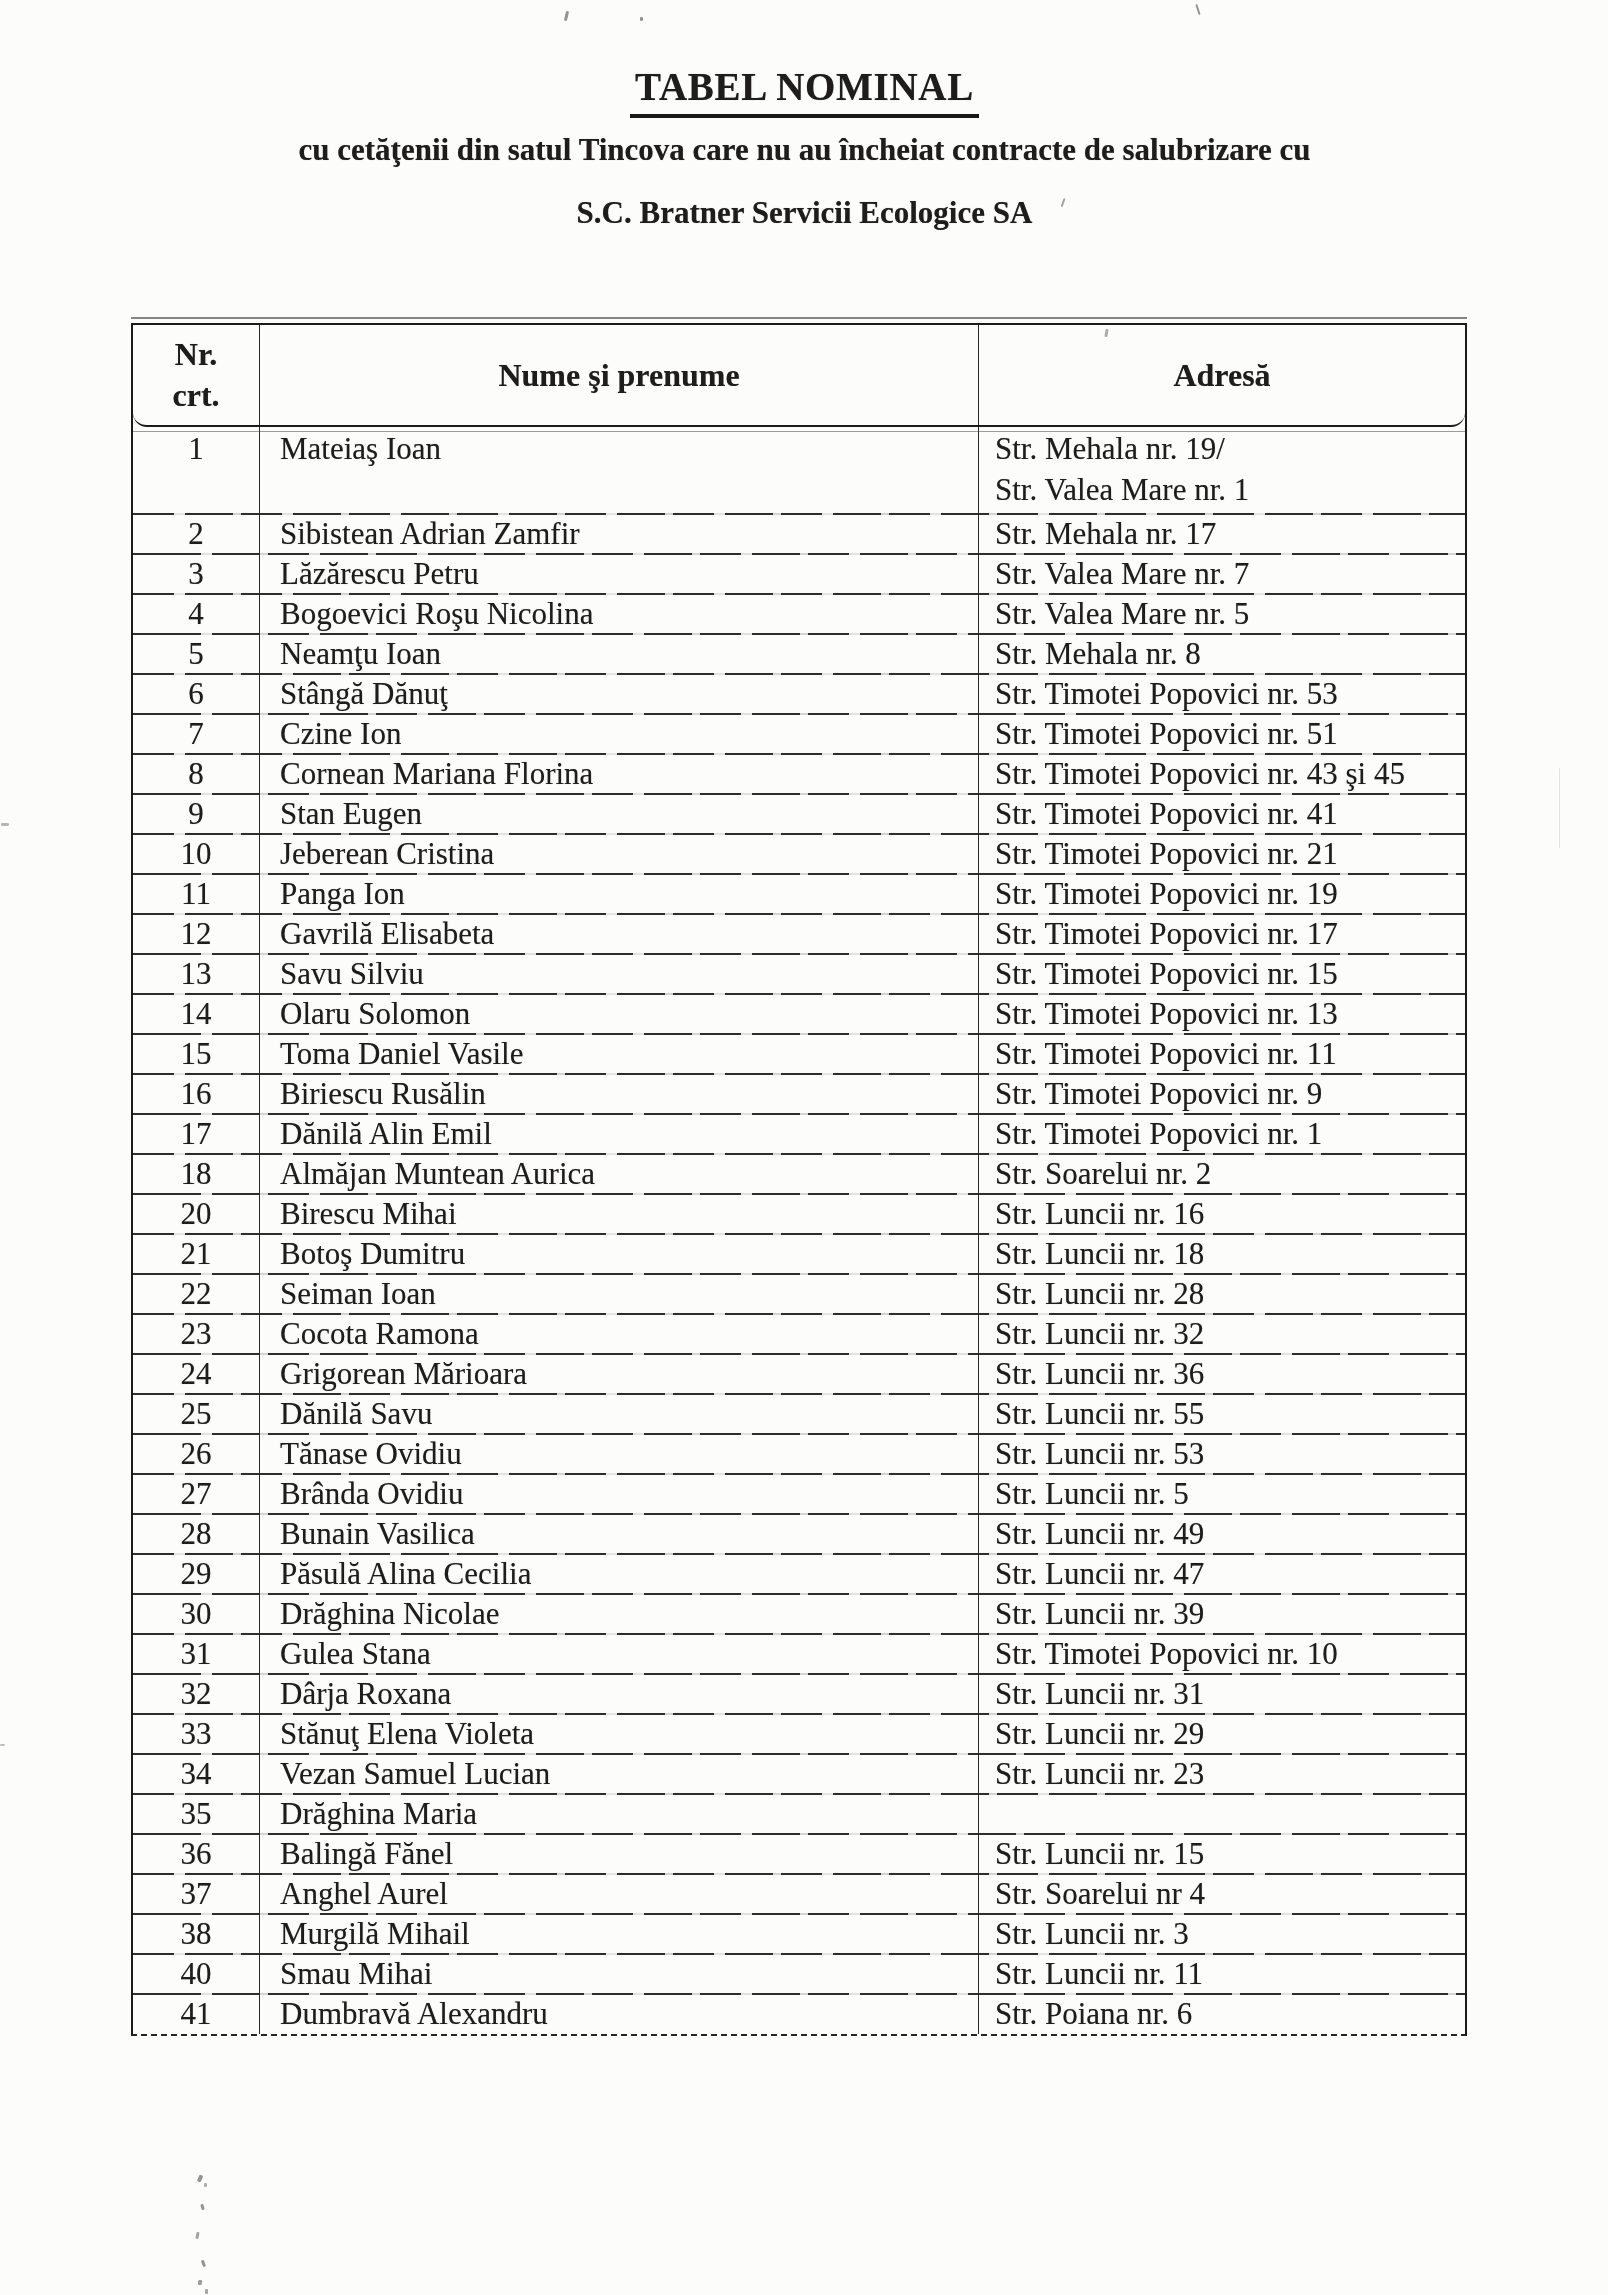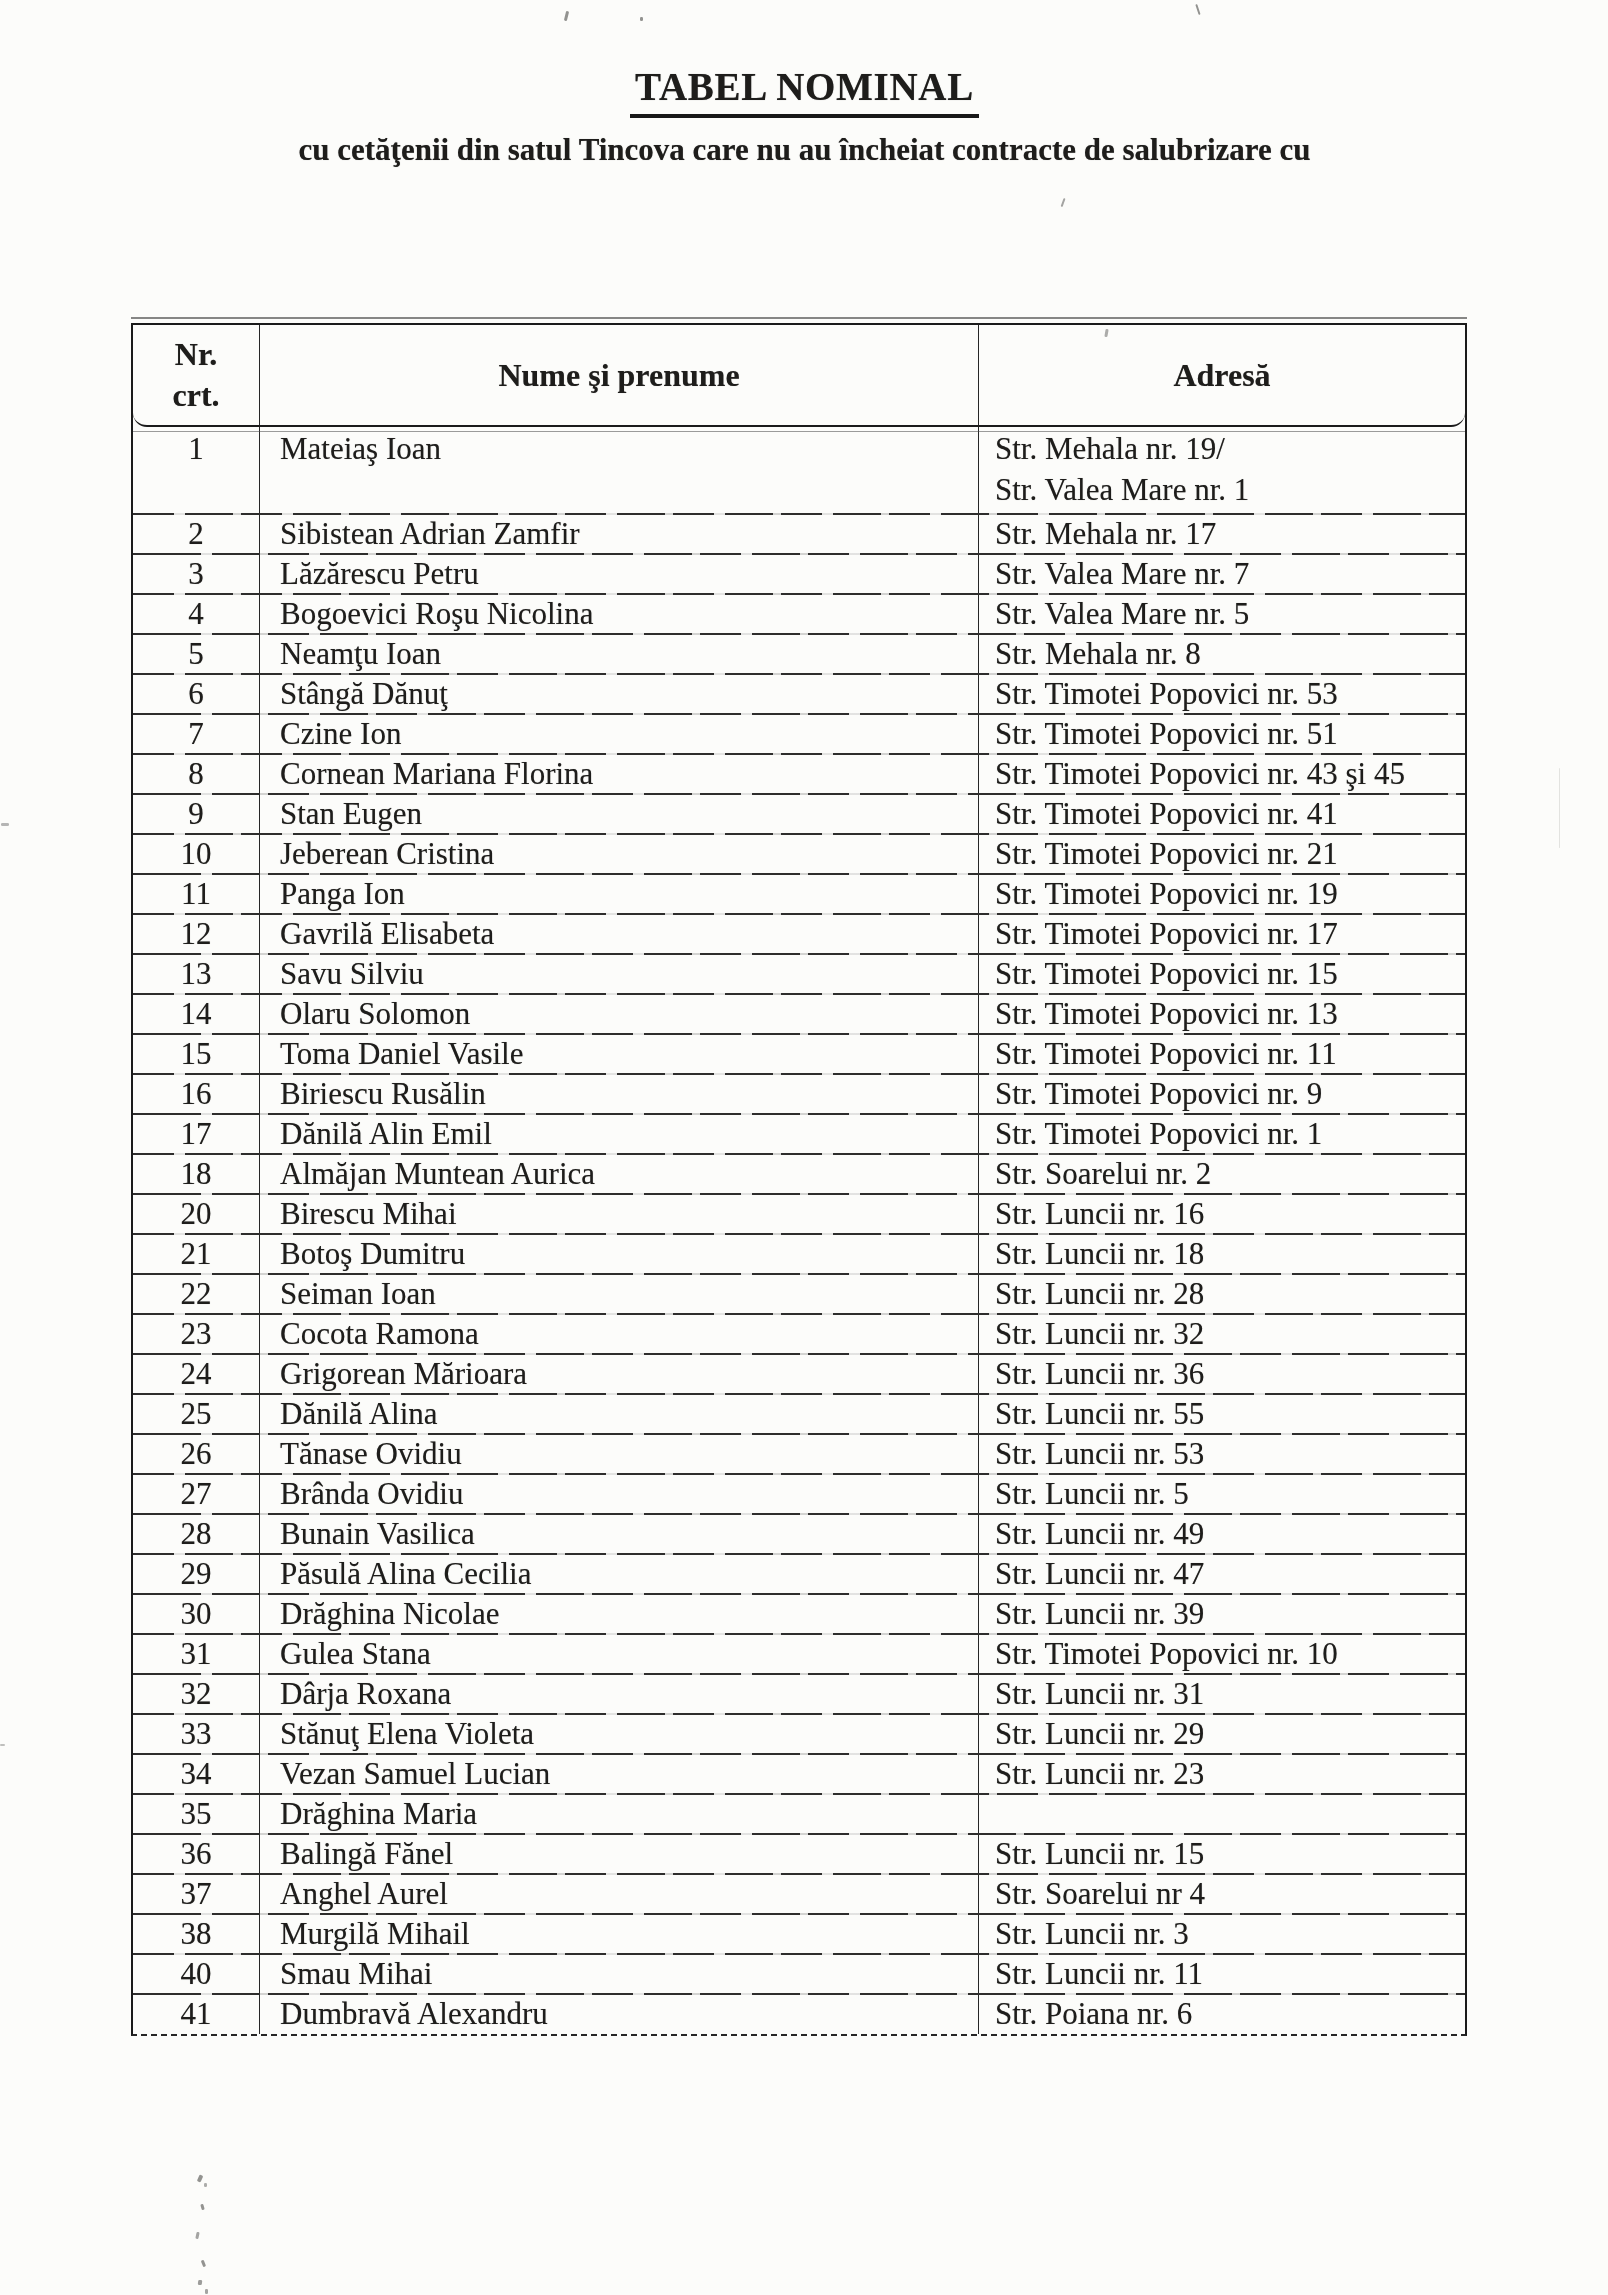--- a/index.html
+++ b/index.html
@@ -148,20 +148,21 @@
 </style>
 </head>
 <body>
 
 <div class="page">
 
   <div class="title-line doc-sub1">cu cetăţenii din satul Tincova care nu au încheiat contracte de salubrizare cu</div>
   <div class="title-line doc-title">
     <span class="underlined">TABEL NOMINAL</span>
   </div>
+  <div class="title-line doc-sub2">S.C. Bratner Servicii Ecologice SA</div>
 
   <div class="table-wrap">
 
     <div class="row thead">
       <div class="cell c1">
         <div>Nr.</div>
         <div>crt.</div>
       </div>
       <div class="cell c2">Nume şi prenume</div>
       <div class="cell c3">Adresă</div>
@@ -283,21 +284,21 @@
         <div class="cell c2">Cocota Ramona</div>
         <div class="cell c3">Str. Luncii nr. 32</div>
       </div>
       <div class="row">
         <div class="cell c1">24</div>
         <div class="cell c2">Grigorean Mărioara</div>
         <div class="cell c3">Str. Luncii nr. 36</div>
       </div>
       <div class="row">
         <div class="cell c1">25</div>
-        <div class="cell c2">Dănilă Alina</div>
+        <div class="cell c2">Dănilă Savu</div>
         <div class="cell c3">Str. Luncii nr. 55</div>
       </div>
       <div class="row">
         <div class="cell c1">26</div>
         <div class="cell c2">Tănase Ovidiu</div>
         <div class="cell c3">Str. Luncii nr. 53</div>
       </div>
       <div class="row">
         <div class="cell c1">27</div>
         <div class="cell c2">Brânda Ovidiu</div>

